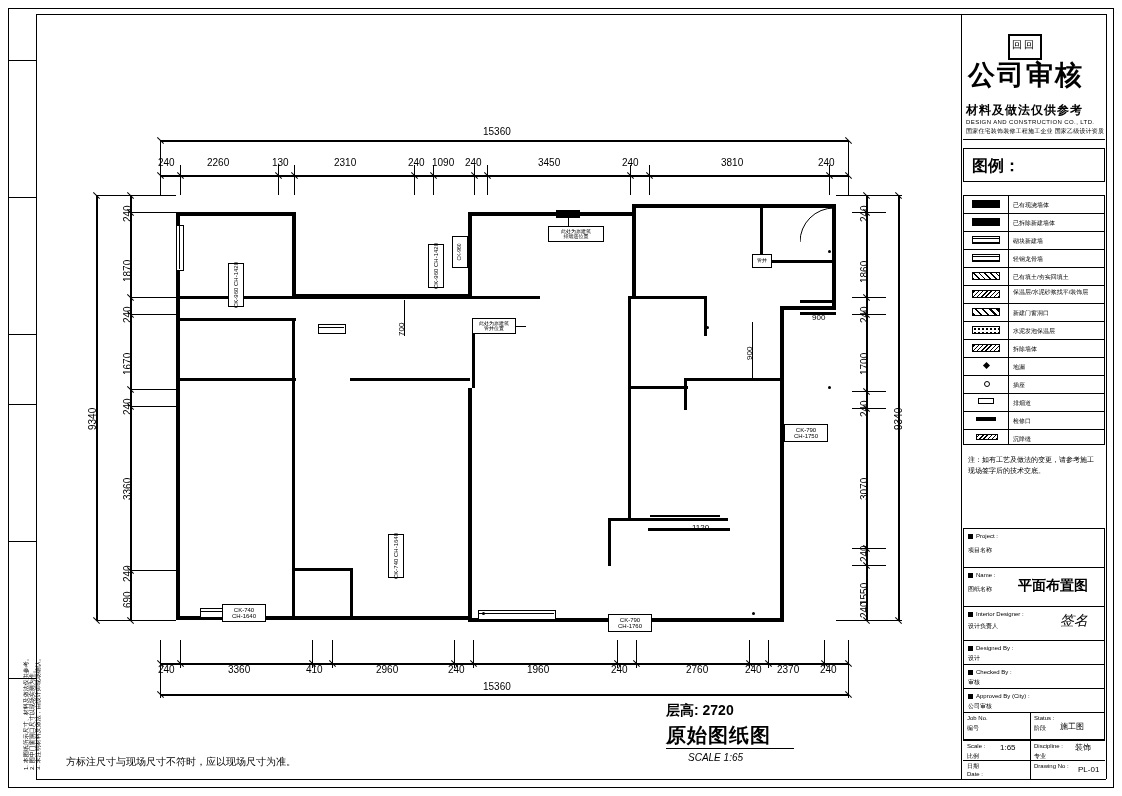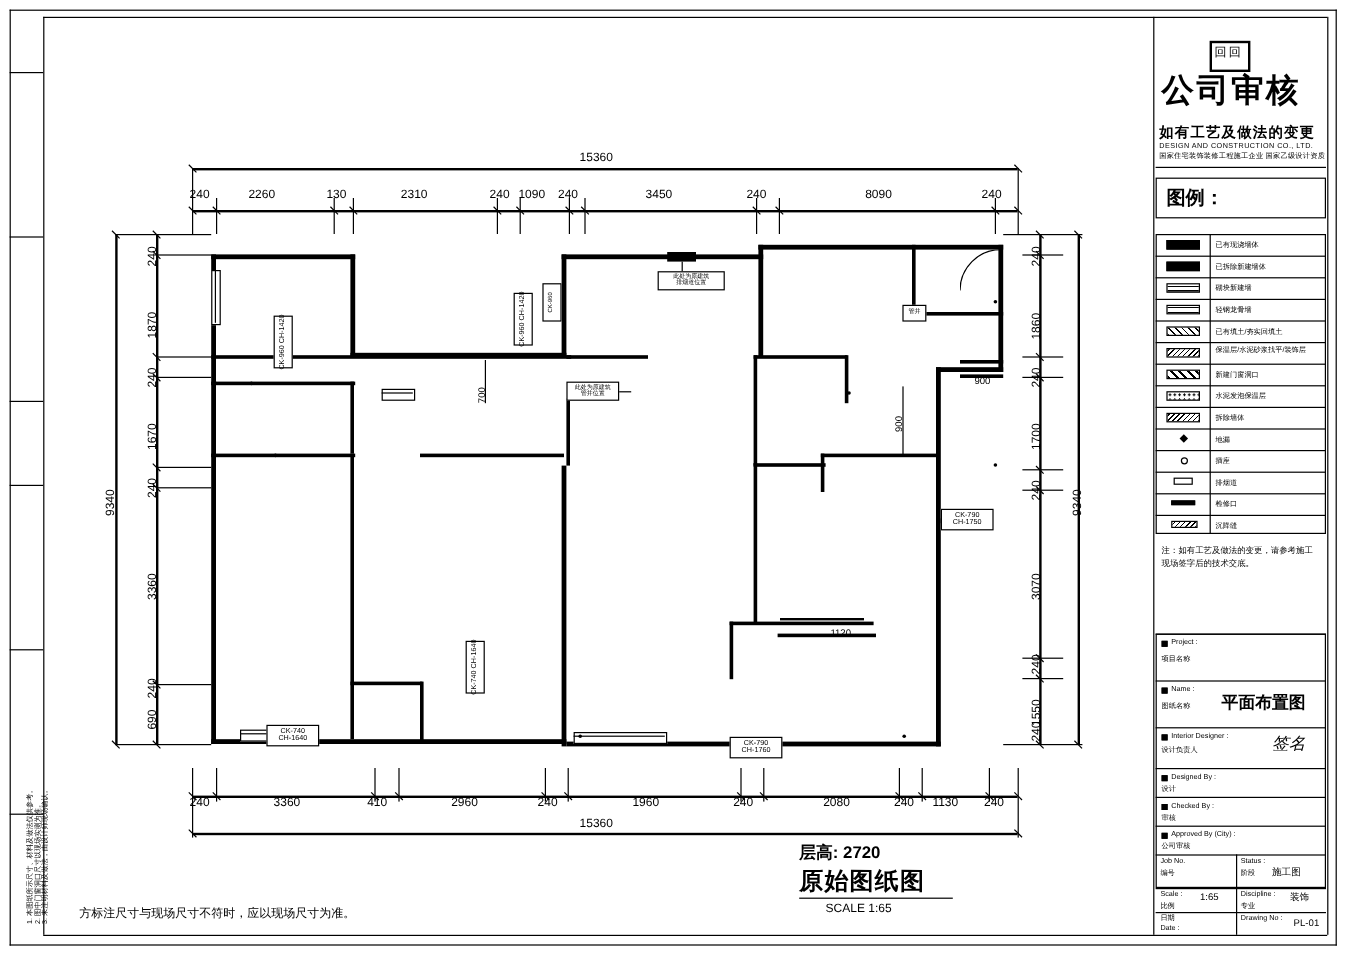--- a/index.html
+++ b/index.html
@@ -69,21 +69,21 @@
 
   <div class="sidetext" style="left:22px;top:770px;">1. 本图纸所示尺寸、材料及做法仅供参考。</div>
   <div class="sidetext" style="left:28px;top:770px;">2. 图中门窗洞口尺寸以现场实测为准。</div>
   <div class="sidetext" style="left:34px;top:770px;">3. 未注明材料及做法，由设计师现场确认。</div>
 
   <div class="ln vline" style="left:961px;top:14px;height:765px;"></div>
 
   <div style="position:absolute;left:1008px;top:34px;width:34px;height:26px;border:2px solid #000;box-sizing:border-box;"></div>
   <div class="txt t10" style="left:1012px;top:40px;letter-spacing:2px;">回回</div>
   <div class="txt" style="left:968px;top:62px;font-size:27px;font-weight:bold;letter-spacing:2px;">公司审核</div>
-  <div class="txt t12" style="left:966px;top:104px;font-weight:bold;letter-spacing:1px;">如有工艺及做法的变更</div>
+  <div class="txt t12" style="left:966px;top:104px;font-weight:bold;letter-spacing:1px;">材料及做法仅供参考</div>
   <div class="txt t6" style="left:966px;top:119px;letter-spacing:0.4px;">DESIGN AND CONSTRUCTION CO., LTD.</div>
   <div class="txt t6" style="left:966px;top:128px;letter-spacing:0.2px;">国家住宅装饰装修工程施工企业 国家乙级设计资质</div>
   <div class="ln hline" style="left:963px;top:139px;width:142px;"></div>
 
   <div class="tb" style="left:963px;top:148px;width:142px;height:34px;"></div>
   <div class="txt t16" style="left:972px;top:158px;font-weight:bold;">图例：</div>
 
   <div class="tb" style="left:963px;top:195px;width:142px;height:250px;"></div>
   <div class="ln vline" style="left:1008px;top:195px;height:250px;"></div>
 
@@ -212,21 +212,21 @@
 
   <div class="txt t10" style="left:158px;top:158px;">240</div>
   <div class="txt t10" style="left:207px;top:158px;">2260</div>
   <div class="txt t10" style="left:272px;top:158px;">130</div>
   <div class="txt t10" style="left:334px;top:158px;">2310</div>
   <div class="txt t10" style="left:408px;top:158px;">240</div>
   <div class="txt t10" style="left:432px;top:158px;">1090</div>
   <div class="txt t10" style="left:465px;top:158px;">240</div>
   <div class="txt t10" style="left:538px;top:158px;">3450</div>
   <div class="txt t10" style="left:622px;top:158px;">240</div>
-  <div class="txt t10" style="left:721px;top:158px;">8090</div>
+  <div class="txt t10" style="left:721px;top:158px;">3810</div>
   <div class="txt t10" style="left:818px;top:158px;">240</div>
 
   <div class="ln vline" style="left:160px;top:140px;height:55px;"></div>
   <div class="ln vline" style="left:180px;top:165px;height:30px;"></div>
   <div class="ln vline" style="left:278px;top:165px;height:30px;"></div>
   <div class="ln vline" style="left:294px;top:165px;height:30px;"></div>
   <div class="ln vline" style="left:414px;top:165px;height:30px;"></div>
   <div class="ln vline" style="left:433px;top:165px;height:30px;"></div>
   <div class="ln vline" style="left:474px;top:165px;height:30px;"></div>
   <div class="ln vline" style="left:487px;top:165px;height:30px;"></div>
@@ -318,23 +318,23 @@
   <div class="tick" style="left:820px;top:663px;"></div>
   <div class="tick" style="left:844px;top:663px;"></div>
 
   <div class="txt t10" style="left:158px;top:665px;">240</div>
   <div class="txt t10" style="left:228px;top:665px;">3360</div>
   <div class="txt t10" style="left:306px;top:665px;">410</div>
   <div class="txt t10" style="left:376px;top:665px;">2960</div>
   <div class="txt t10" style="left:448px;top:665px;">240</div>
   <div class="txt t10" style="left:527px;top:665px;">1960</div>
   <div class="txt t10" style="left:611px;top:665px;">240</div>
-  <div class="txt t10" style="left:686px;top:665px;">2080</div>
+  <div class="txt t10" style="left:686px;top:665px;">2760</div>
   <div class="txt t10" style="left:745px;top:665px;">240</div>
-  <div class="txt t10" style="left:777px;top:665px;">1130</div>
+  <div class="txt t10" style="left:777px;top:665px;">2370</div>
   <div class="txt t10" style="left:820px;top:665px;">240</div>
 
   <div class="ln hline" style="left:160px;top:694px;width:688px;height:2px;"></div>
   <div class="txt t10" style="left:483px;top:682px;">15360</div>
   <div class="tick" style="left:156px;top:694px;"></div>
   <div class="tick" style="left:844px;top:694px;"></div>
 
   <div class="ln vline" style="left:160px;top:640px;height:58px;"></div>
   <div class="ln vline" style="left:180px;top:640px;height:28px;"></div>
   <div class="ln vline" style="left:312px;top:640px;height:28px;"></div>
@@ -460,18 +460,18 @@
       <span style="white-space:pre-line;">此处为原建筑
 管井位置</span>
     </div>
   <div class="tag" style="left:752px;top:254px;width:20px;height:14px;font-size:5px;">管井</div>
 
   <div class="ln vline" style="left:568px;top:218px;height:8px;"></div>
   <div class="ln hline" style="left:516px;top:326px;width:10px;"></div>
 
   <div class="txt t14" style="left:666px;top:703px;font-weight:bold;">层高: 2720</div>
   <div class="txt" style="left:666px;top:725px;font-size:20px;font-weight:bold;letter-spacing:1px;">原始图纸图</div>
-  <div class="txt t10" style="left:688px;top:753px;">SCALE 1:65</div>
+  <div class="txt t10" style="left:688px;top:753px;font-style:italic;">SCALE 1:65</div>
   <div class="ln hline" style="left:666px;top:748px;width:128px;"></div>
 
   <div class="txt t10" style="left:66px;top:757px;">方标注尺寸与现场尺寸不符时，应以现场尺寸为准。</div>
 
 </div>
 
 </body></html>

